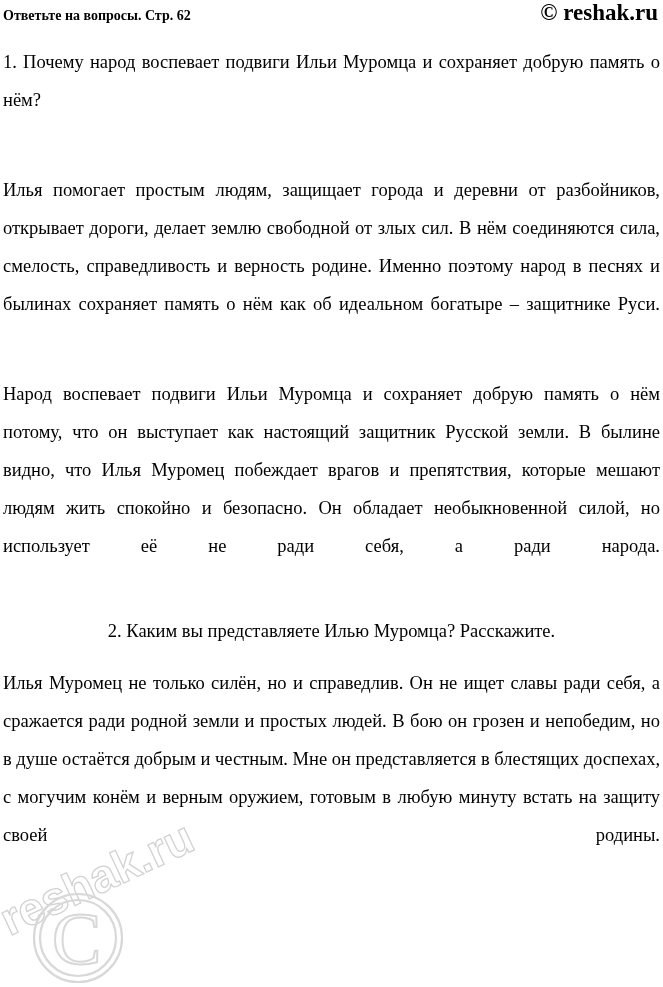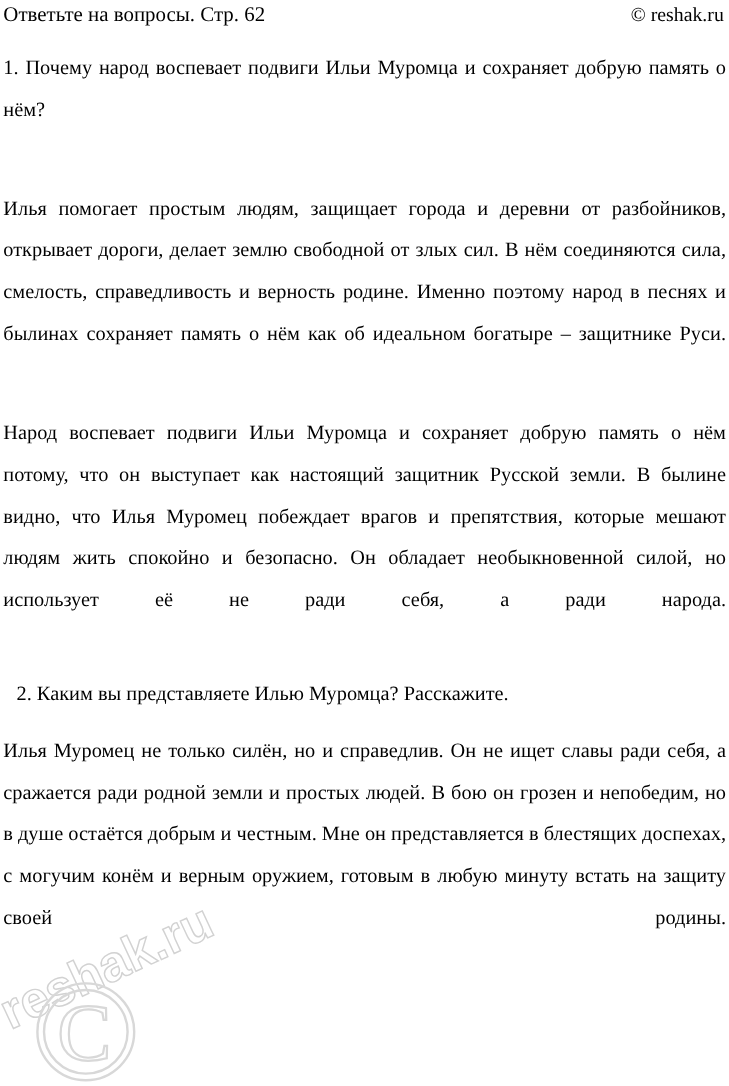--- a/index.html
+++ b/index.html
@@ -29,49 +29,48 @@
 
   
   .header-row {
     display: flex;
     align-items: baseline;
     justify-content: space-between;
     height: 26px;
     padding-top: 2px;
   }
   .doc-title {
-    font-size: 19px;
-    font-weight: normal;
+    font-size: 14px;
+    font-weight: bold;
     line-height: 22px;
     white-space: nowrap;
   }
   .copyright-top {
-    font-size: 18px;
-    font-weight: normal;
+    font-size: 23px;
+    font-weight: bold;
     line-height: 22px;
     white-space: nowrap;
     padding-right: 2px;
   }
 
   
   .q-heading {
     font-size: 18.5px;
     font-weight: normal;
     line-height: 38px;
     text-align: justify;
     text-justify: inter-word;
     margin: 0;
   }
   .q-heading.q1 {
     margin-top: 15px;
   }
   .q-heading.q2 {
     margin-top: 9px;
-    text-align: left;
-    margin-left: 12px;
+    text-align: center;
   }
   
   .q-heading.q1::after {
     content: "";
     display: inline-block;
     width: 100%;
   }
 
   
   .para {

